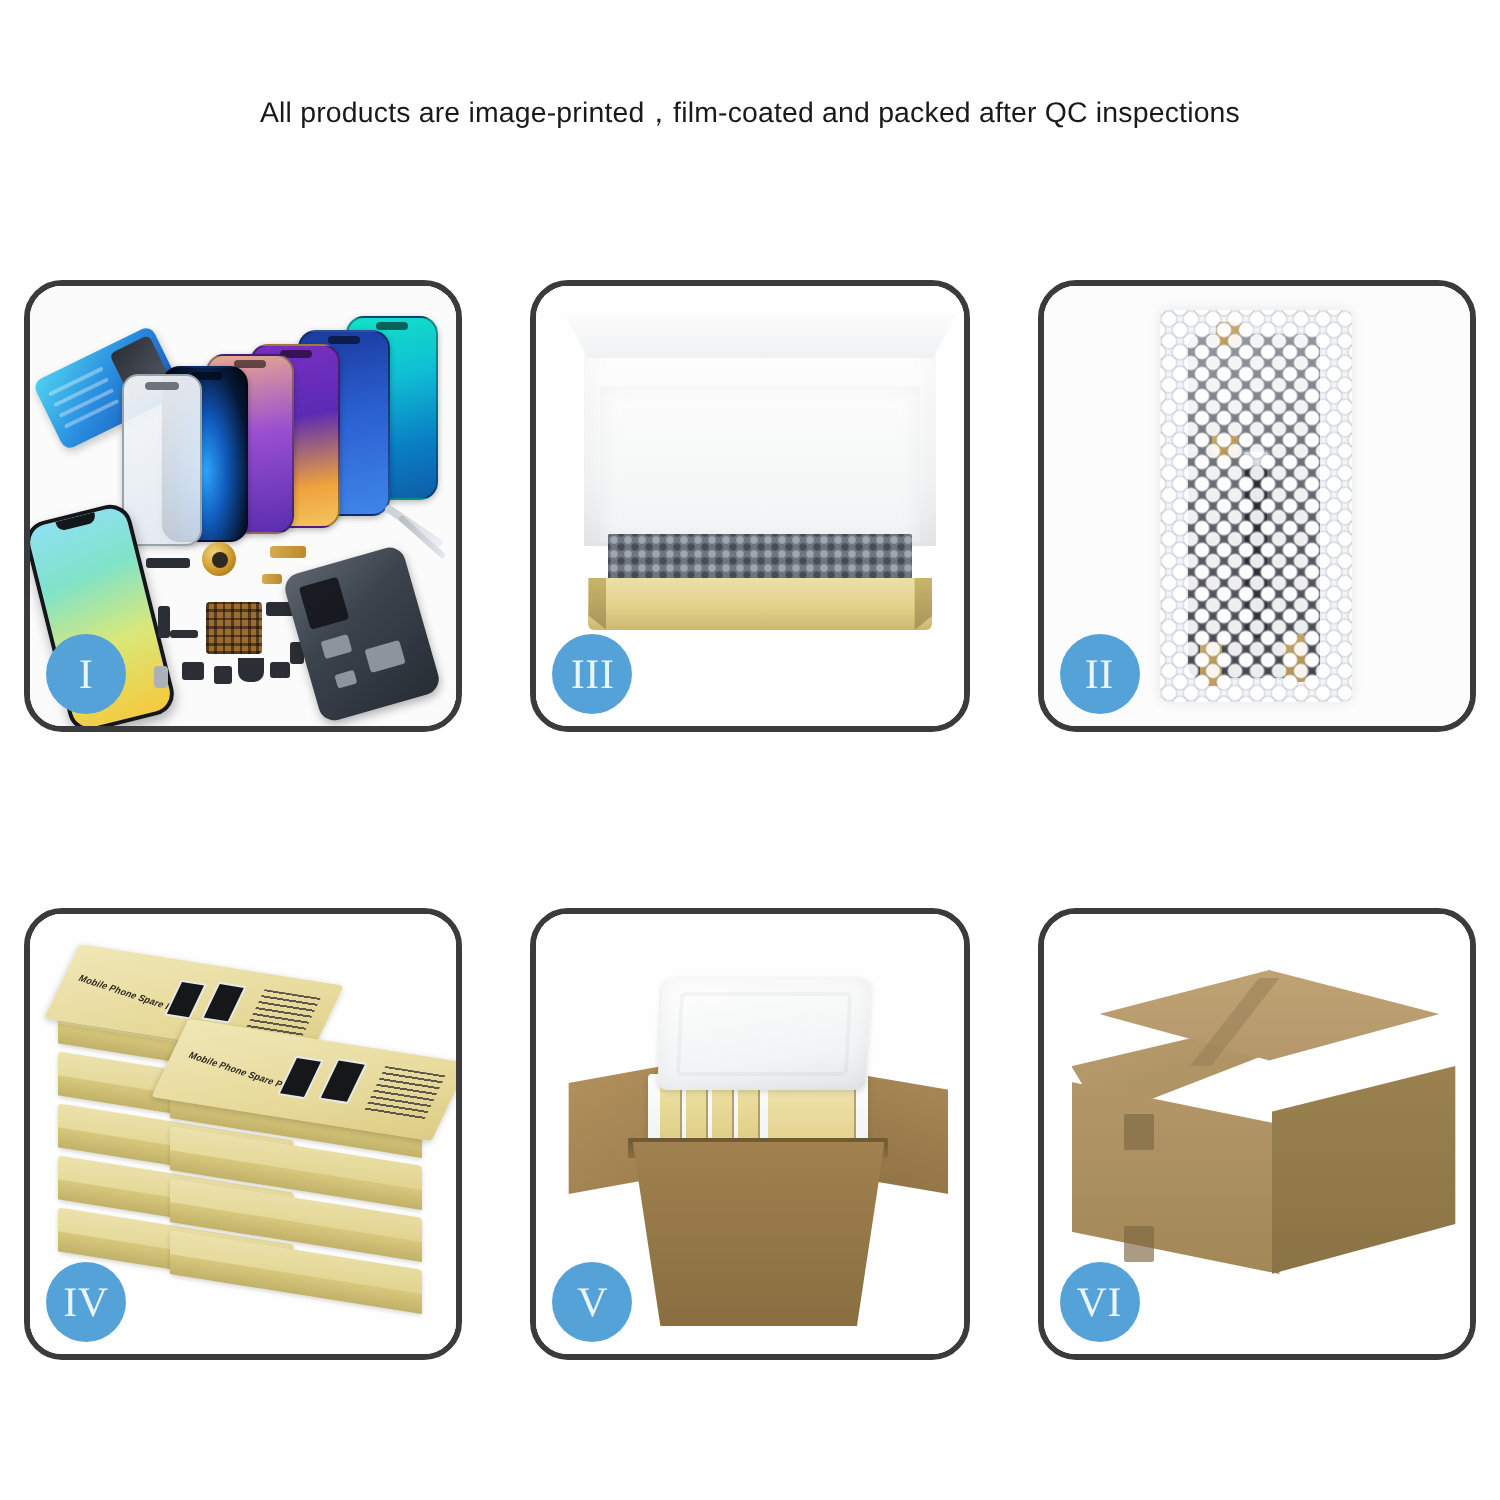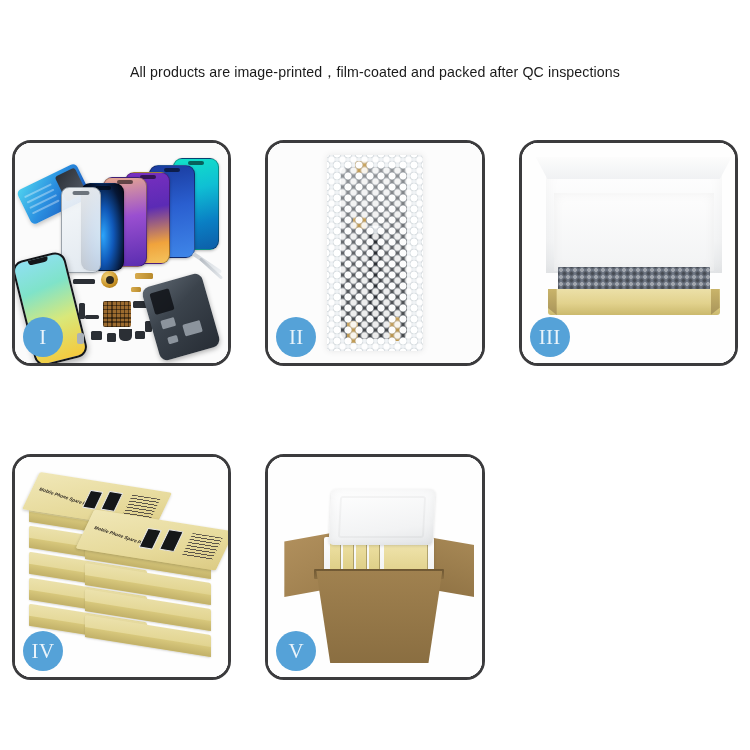--- a/index.html
+++ b/index.html
@@ -33,21 +33,21 @@
     font-family: "Liberation Sans", sans-serif;
     font-size: 35px;
     font-weight: 700;
     letter-spacing: 1.2px;
     color: #111111;
     line-height: 1.05;
     white-space: nowrap;
   }
 
   .page-subtitle {
-    margin-top: 23px;
+    margin-top: 7px;
     font-family: "Liberation Sans", sans-serif;
     font-size: 14.2px;
     font-weight: 400;
     color: #1a1a1a;
     letter-spacing: 0.1px;
     white-space: nowrap;
   }
 
   
   .grid {
@@ -499,54 +499,54 @@
         <span class="tweez2"></span>
       </div>
 
       <div class="badge">
         <span>I</span>
       </div>
     </div>
 
     <div class="panel">
       <div class="panel-clip">
+        <div class="p3-bg"></div>
+        <span class="box3-lid"></span>
+        <span class="box3-foam"></span>
+        <span class="box3-grey"></span>
+        <span class="box3-front"></span>
+      </div>
+
+      <div class="badge">
+        <span>III</span>
+      </div>
+    </div>
+
+    <div class="panel">
+      <div class="panel-clip">
         <div class="p2-bg"></div>
         <div class="bubblebag">
           <span class="innerscreen"></span>
           <span class="flexcable"></span>
           <span class="connector" style="top:70px;"></span>
           <span class="tapebit" style="left:28px; top:6px;"></span>
           <span class="tapebit" style="left:26px; top:62px;"></span>
           <span class="tapebit" style="left:20px; top:166px; width:11px; height:22px;"></span>
           <span class="tapebit" style="left:62px; top:162px; width:11px; height:24px;"></span>
           <div class="bubbles"></div>
         </div>
       </div>
 
       <div class="badge">
         <span>II</span>
       </div>
     </div>
 
     <div class="panel">
       <div class="panel-clip">
-        <div class="p3-bg"></div>
-        <span class="box3-lid"></span>
-        <span class="box3-foam"></span>
-        <span class="box3-grey"></span>
-        <span class="box3-front"></span>
-      </div>
-
-      <div class="badge">
-        <span>III</span>
-      </div>
-    </div>
-
-    <div class="panel">
-      <div class="panel-clip">
         <div class="p4-bg"></div>
         <div class="stack">
 
           <span class="ybox" style="left:2px;  top:36px; width:118px; height:22px; transform:skewY(9deg);">
               <span class="side"></span>
             </span>
           <span class="ybox" style="left:2px;  top:62px; width:118px; height:22px; transform:skewY(9deg);">
               <span class="side"></span>
             </span>
           <span class="ybox" style="left:2px;  top:88px; width:118px; height:22px; transform:skewY(9deg);">
@@ -613,15 +613,33 @@
           <span class="cartonBody"></span>
           <span class="foamLid"></span>
         </div>
       </div>
 
       <div class="badge">
         <span>V</span>
       </div>
     </div>
 
+    <div class="panel">
+      <div class="panel-clip">
+        <div class="p6-bg"></div>
+        <div class="carton6">
+          <span class="c6-topL"></span>
+          <span class="c6-top"></span>
+          <span class="c6-seam"></span>
+          <span class="c6-left"></span>
+          <span class="c6-right"></span>
+          <span class="c6-tape" style="left:26px; top:72px;"></span>
+          <span class="c6-tape" style="left:26px; top:128px;"></span>
+        </div>
+      </div>
+
+      <div class="badge">
+        <span>VI</span>
+      </div>
+    </div>
 
   </div>
 </div>
 
 </body></html>

